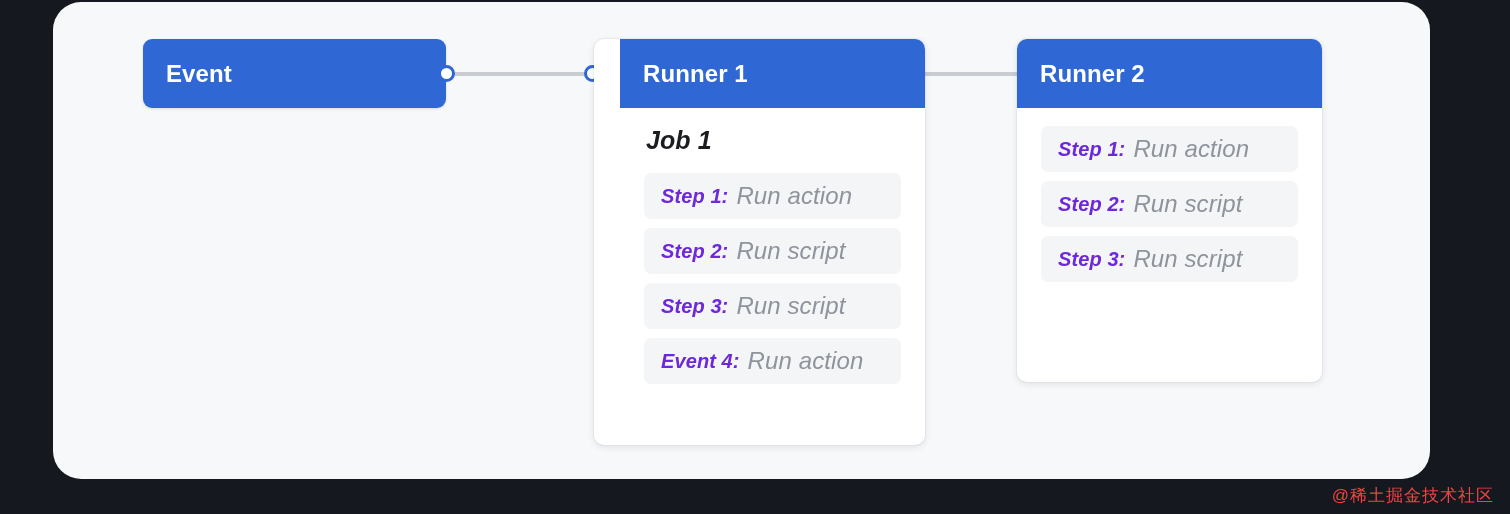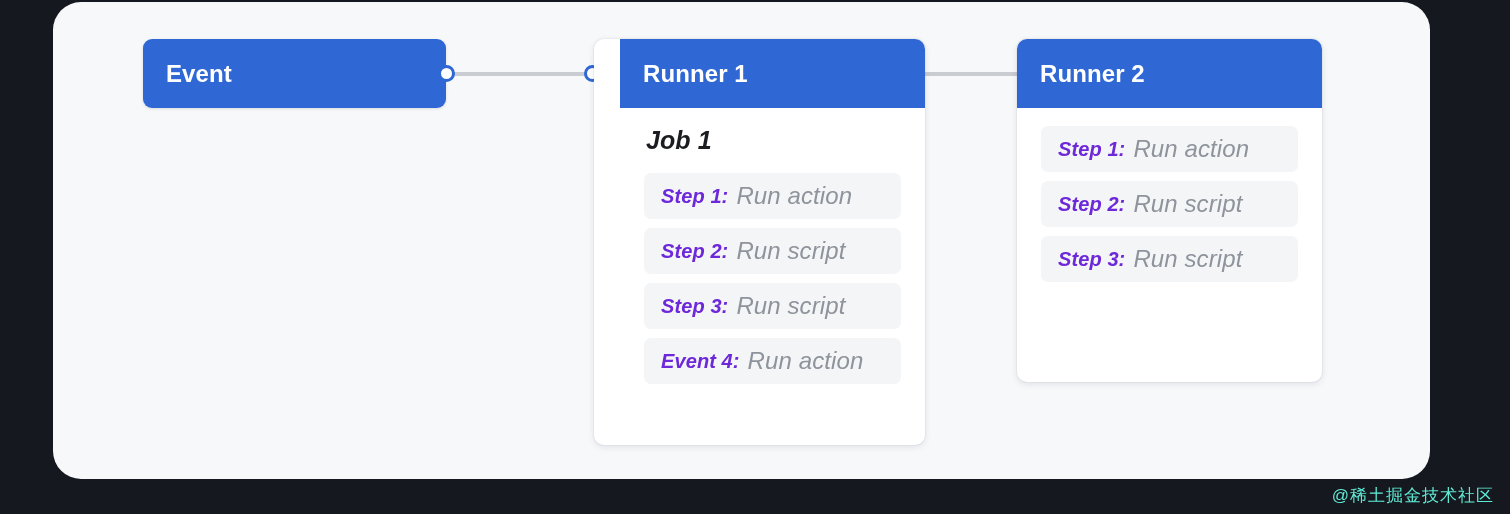--- a/index.html
+++ b/index.html
@@ -151,21 +151,21 @@
     white-space: nowrap;
     margin-left: 8px;
   }
 
   
   .watermark {
     position: absolute;
     right: 16px;
     bottom: 7px;
     font-size: 17px;
-    color: #5eead4;
+    color: #ef4444;
     letter-spacing: 1px;
     white-space: nowrap;
   }
 </style>
 </head>
 <body>
 
 <div id="stage">
 
   <div class="panel">

